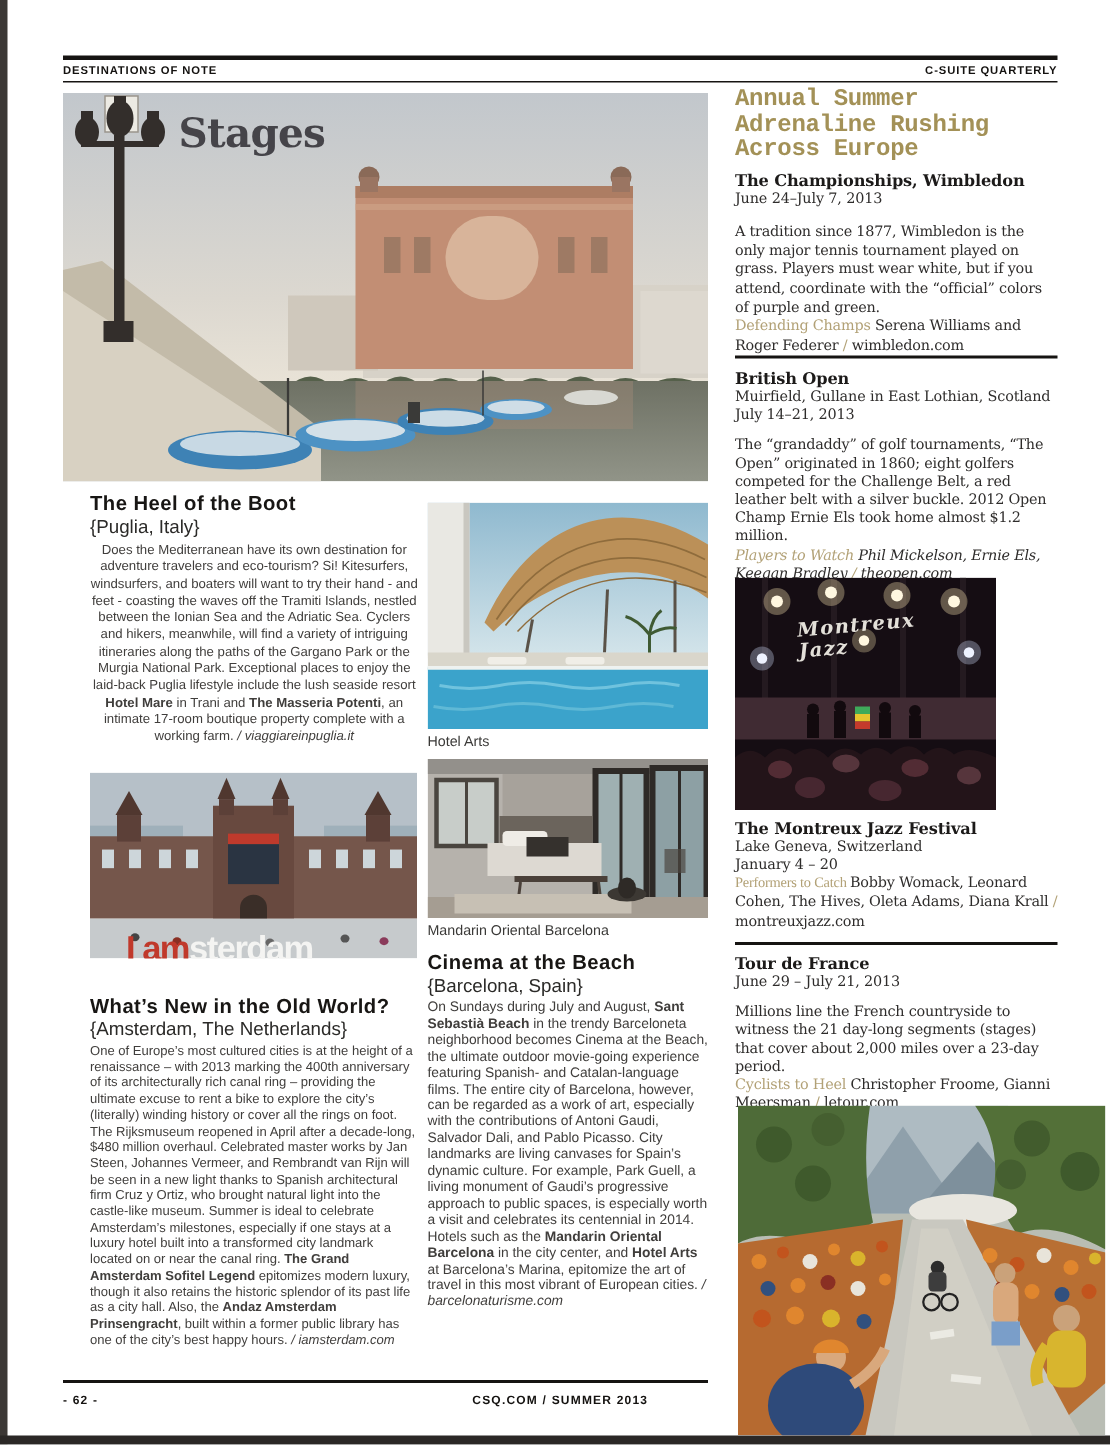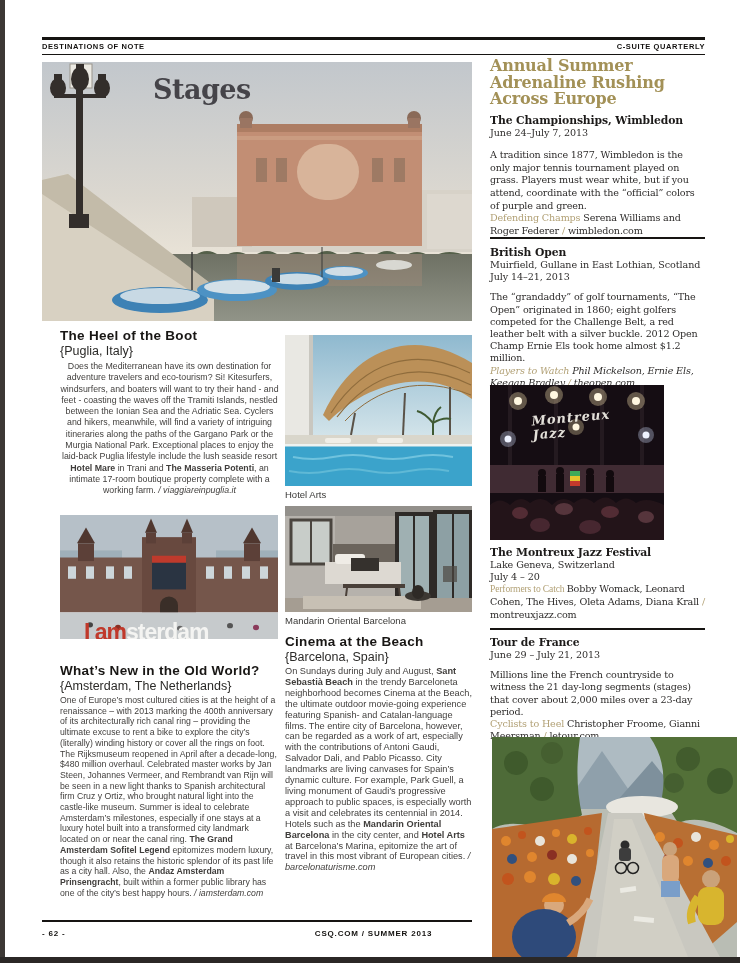--- a/index.html
+++ b/index.html
@@ -94,21 +94,21 @@
         <ellipse cx="195" cy="225" rx="33" ry="7" fill="#d3e0e8"></ellipse>
       <ellipse cx="255" cy="219" rx="32" ry="9" fill="#3e82b5"></ellipse>
         <ellipse cx="255" cy="217" rx="26" ry="5.5" fill="#ccdce6"></ellipse>
       <ellipse cx="302" cy="211" rx="24" ry="7" fill="#4d92c4"></ellipse>
         <ellipse cx="302" cy="209.5" rx="19" ry="4.5" fill="#cfdde6"></ellipse>
       <ellipse cx="352" cy="203" rx="18" ry="5" fill="#d8d8d2"></ellipse>
       <rect x="230" y="206" width="8" height="14" fill="#3a3a38"></rect>
       <line x1="150" y1="190" x2="150" y2="228" stroke="#3a3a38" stroke-width="1.5"></line>
       <line x1="280" y1="185" x2="280" y2="215" stroke="#3a3a38" stroke-width="1"></line>
     </svg>
-    <div class="abs hero-t" style="left:77px;top:13px;margin-left:34px;">Stages</div>
+    <div class="abs hero-t" style="left:77px;top:13px;">Stages</div>
   </div>
 
   <div class="abs h-art" style="left:60px;top:328px;width:220px;">The Heel of the Boot</div>
   <div class="abs loc" style="left:60px;top:344px;width:220px;">{Puglia, Italy}</div>
   <div class="abs body-l" style="left:60px;top:361px;width:219px;"><span>Does the Mediterranean have its own destination for adventure travelers and eco-tourism? Si! Kitesurfers, windsurfers, and boaters will want to try their hand - and feet - coasting the waves off the Tramiti Islands, nestled between the Ionian Sea and the Adriatic Sea. Cyclers and hikers, meanwhile, will find a variety of intriguing itineraries along the paths of the Gargano Park or the Murgia National Park.  Exceptional places to enjoy the laid-back Puglia lifestyle include the lush seaside resort </span><span style="font-weight: bold;">Hotel Mare</span><span> in Trani and </span><span style="font-weight: bold;">The Masseria Potenti</span><span>, an intimate 17-room boutique property complete with a working farm.  </span><span style="font-style: italic;">/ viaggiareinpuglia.it</span></div>
 
   <div class="abs photo" style="left:60px;top:515px;width:218px;height:124px;">
     <svg viewBox="0 0 218 140" preserveAspectRatio="none">
       <rect width="218" height="75" fill="#b6c0c8"></rect>
       <rect x="0" y="40" width="62" height="32" fill="#9fb0ba"></rect>
@@ -207,21 +207,21 @@
       <ellipse cx="133" cy="90" rx="13" ry="5" fill="#3c3833"></ellipse>
       <ellipse cx="133" cy="86" rx="6" ry="7" fill="#2e2a26"></ellipse>
     </svg>
   </div>
   <div class="abs caption" style="left:285px;top:615px;width:187px;">Mandarin Oriental Barcelona</div>
 
   <div class="abs h-art" style="left:285px;top:634px;width:190px;">Cinema at the Beach</div>
   <div class="abs loc" style="left:285px;top:650px;width:190px;">{Barcelona, Spain}</div>
   <div class="abs body-m" style="left:285px;top:666px;width:188px;"><span>On Sundays during July and August, </span><span style="font-weight: bold;">Sant Sebastià Beach</span><span> in the trendy Barceloneta neighborhood becomes Cinema at the Beach, the ultimate outdoor movie-going experience featuring Spanish- and Catalan-language films. The entire city of Barcelona, however, can be regarded as a work of art, especially with the contributions of Antoni Gaudi, Salvador Dali, and Pablo Picasso. City landmarks are living canvases for Spain’s dynamic culture. For example, Park Guell, a living monument of Gaudi’s progressive approach to public spaces, is especially worth a visit and celebrates its centennial in 2014. Hotels such as the </span><span style="font-weight: bold;">Mandarin Oriental Barcelona</span><span> in the city center, and </span><span style="font-weight: bold;">Hotel Arts</span><span> at Barcelona’s Marina, epitomize the art of travel in this most vibrant of European cities. </span><span style="font-style: italic;">/ barcelonaturisme.com</span></div>
 
-  <div class="abs annual" style="left:490px;top:58px;width:215px;">Annual Summer
+  <div class="abs annual" style="left:490px;top:58px;width:215px;font-family:Liberation Mono, monospace;">Annual Summer
 Adrenaline Rushing
 Across Europe</div>
 
   <div class="abs" style="left:490px;top:114px;width:215px;">
     <div class="ev-t">The Championships, Wimbledon</div>
     <div class="ev-m">June 24–July 7, 2013</div>
     <div class="ev-b">A tradition since 1877, Wimbledon is the only major tennis tournament played on grass. Players must wear white, but if you attend, coordinate with the “official” colors of purple and green.</div>
     <div class="watch"><span style="color: rgb(178, 161, 118);">Defending Champs </span><span>Serena Williams and Roger Federer</span><span style="color: rgb(178, 161, 118);"> / </span><span>wimbledon.com</span></div>
   </div>
 
@@ -280,21 +280,21 @@
       <ellipse cx="50" cy="140" rx="10" ry="7" fill="#5f3340" opacity=".6"></ellipse>
       <ellipse cx="100" cy="142" rx="11" ry="7" fill="#5f3340" opacity=".6"></ellipse>
     </svg>
     <div class="abs mx-sign" style="left:42px;top:26px;">Montreux
 Jazz</div>
   </div>
 
   <div class="abs" style="left:490px;top:546px;width:215px;">
     <div class="ev-t">The Montreux Jazz Festival</div>
     <div class="ev-m">Lake Geneva, Switzerland</div>
-    <div class="ev-m">July 4 – 20</div>
+    <div class="ev-m">January 4 – 20</div>
     <div class="watch"><span style="color: rgb(178, 161, 118); font-family: Liberation Serif, serif;">Performers to Catch </span><span>Bobby Womack, Leonard Cohen, The Hives, Oleta Adams, Diana Krall</span><span style="color: rgb(178, 161, 118);"> / </span><span>montreuxjazz.com</span></div>
   </div>
 
   <div class="abs rule" style="left:490px;top:628px;width:215px;height:1.5px;"></div>
 
   <div class="abs" style="left:490px;top:636px;width:215px;">
     <div class="ev-t">Tour de France</div>
     <div class="ev-m">June 29 – July 21, 2013</div>
     <div class="ev-b" style="margin-top:8px;line-height:12.2px;">Millions line the French countryside to witness the 21 day-long segments (stages) that cover about 2,000 miles over a 23-day period.</div>
     <div class="watch" style="line-height:12.2px;"><span style="color: rgb(178, 161, 118);">Cyclists to Heel </span><span>Christopher Froome, Gianni Meersman</span><span style="color: rgb(178, 161, 118);"> / </span><span>letour.com</span></div>

